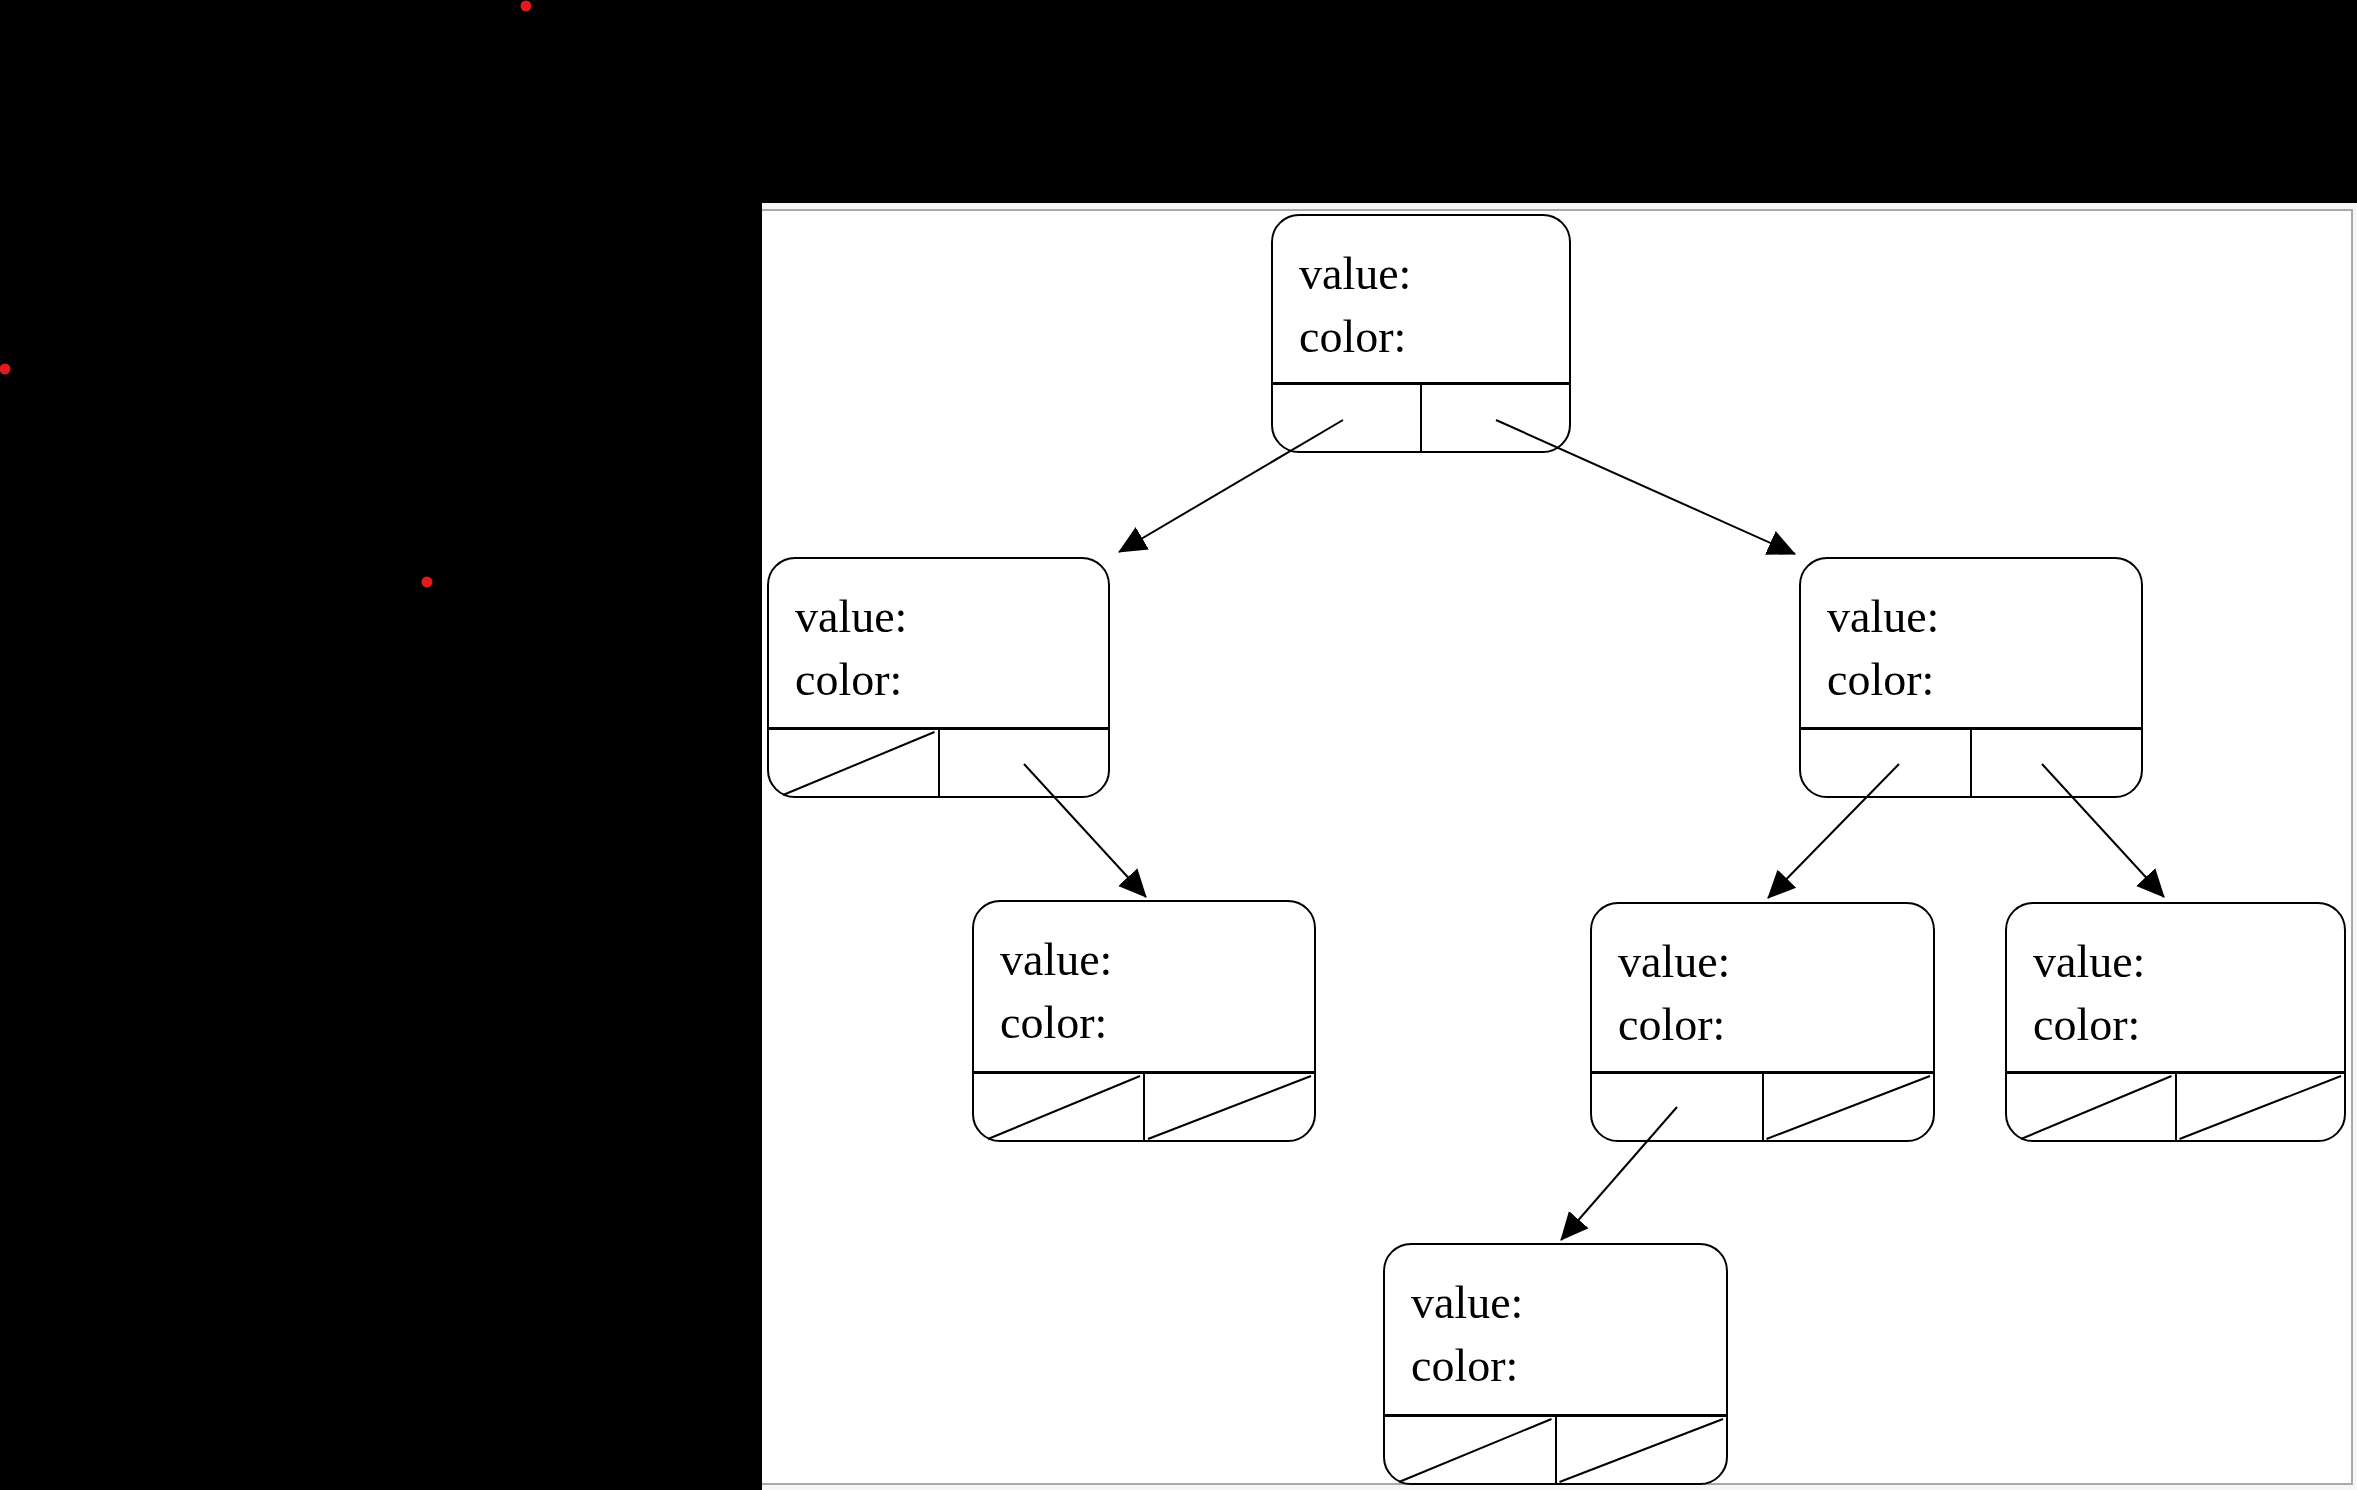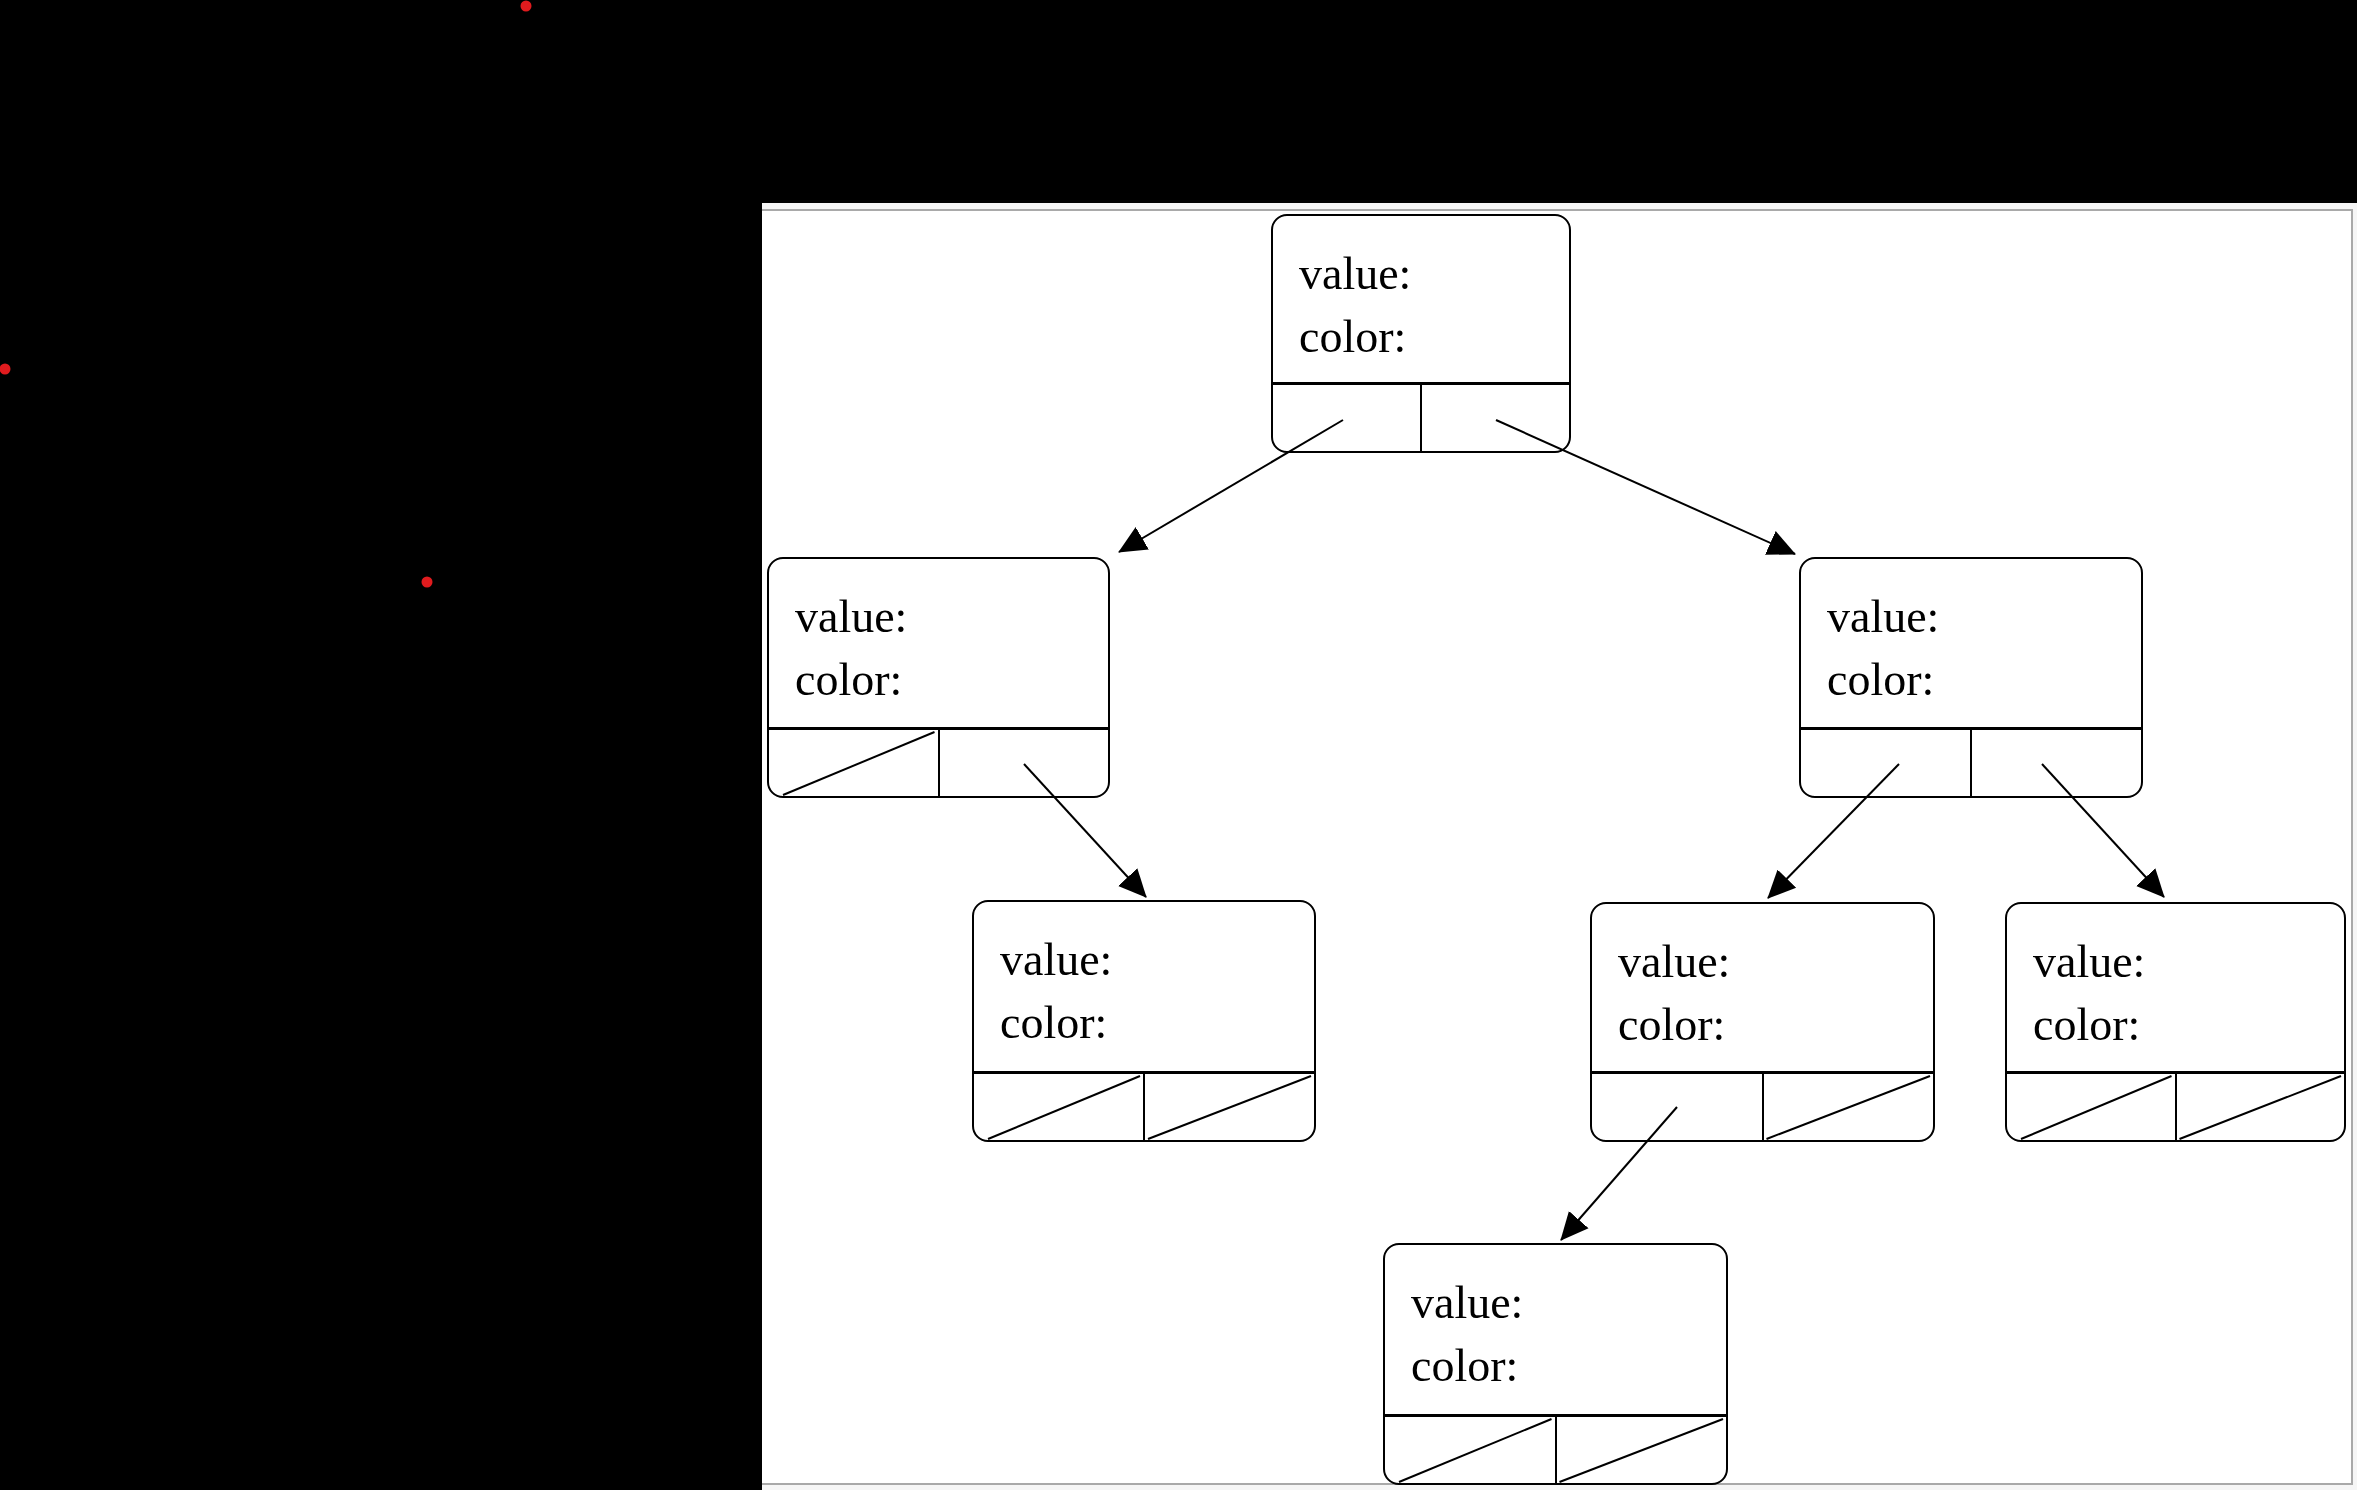--- a/index.html
+++ b/index.html
@@ -33,21 +33,21 @@
   #nodes-layer{
     position:absolute;
     left:0;top:0;
     width:2357px;height:1490px;
   }
   .node{
     position:absolute;
     box-sizing:border-box;
     background:#ffffff;
     border:2px solid #000000;
-    border-radius:16px;
+    border-radius:28px;
     overflow:hidden;
   }
   .node-fields{
     position:absolute;
     top:26px;
     left:26px;
     right:6px;
   }
   .field-label{
     font-size:46px;

